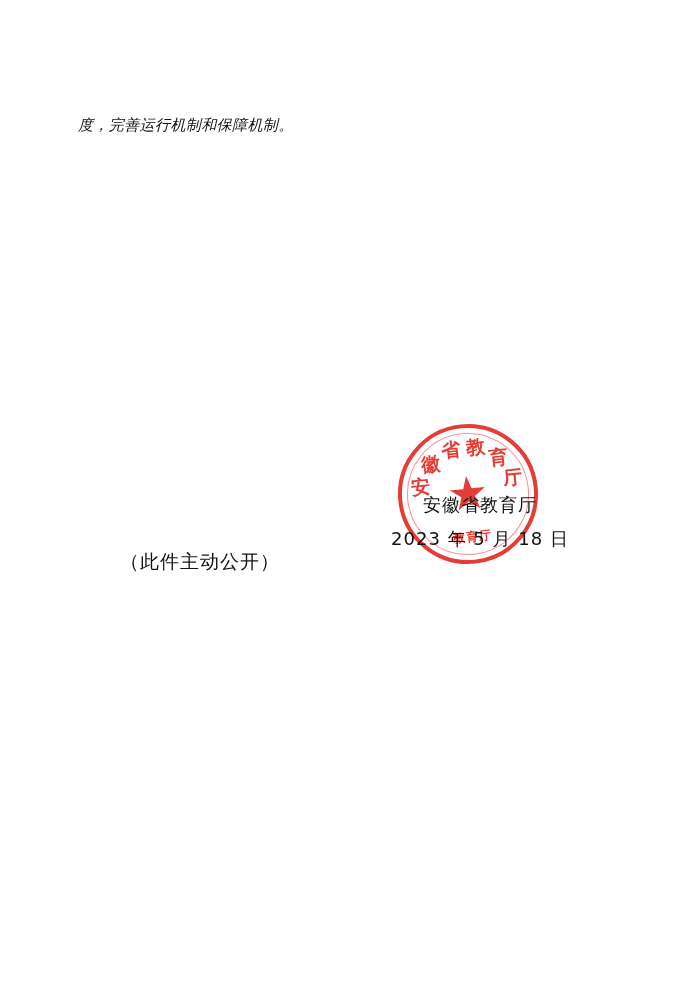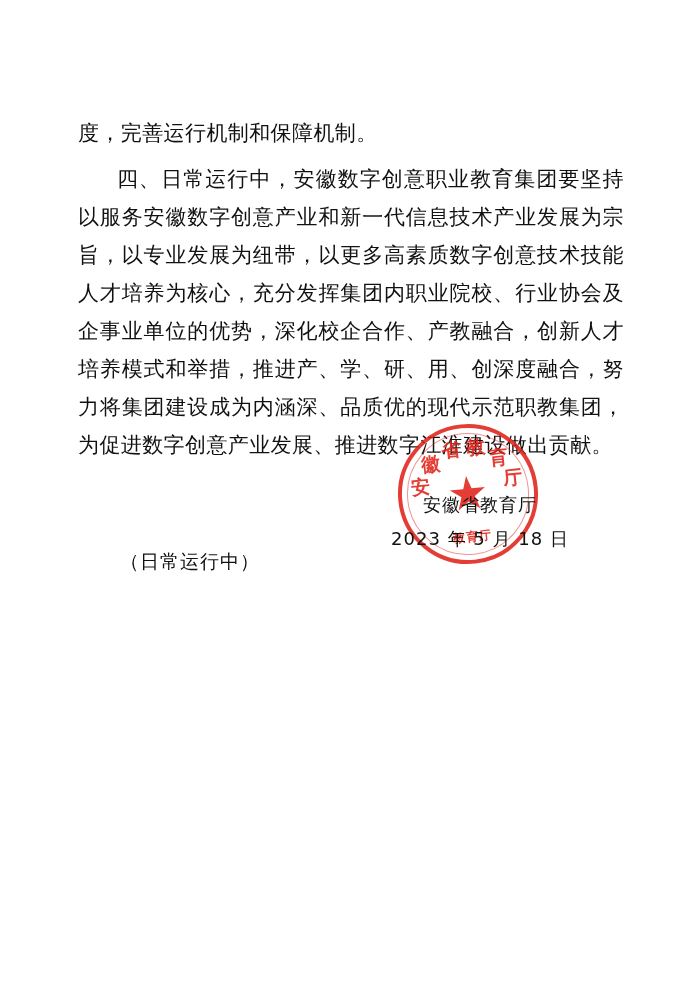--- a/index.html
+++ b/index.html
@@ -26,28 +26,29 @@
   }
 
   .body-text {
     position: absolute;
     left: 78px;
     top: 106px;
     width: 546px;
   }
 
   .para {
-    font-size: 21px;
+    font-size: 15px;
     line-height: 38px;
     letter-spacing: 0.4px;
     text-align: justify;
     text-align-last: left;
     color: #111;
-    margin: 8px 0 0 0;
+    margin: 0 0 0 0;
     font-weight: 500;
+    font-style: italic;
   }
 
   .para.indent {
     text-indent: 39px;
   }
 
   .signature-block {
     position: absolute;
     left: 380px;
     top: 488px;
@@ -138,36 +139,35 @@
     color: #111;
   }
 </style>
 </head>
 <body>
 
 <div class="page">
 
   <div class="body-text">
     <p class="para">度，完善运行机制和保障机制。</p>
-    <p class="para indent">四、日常运行中，安徽数字创意职业教育集团要坚持以服务安徽数字创意产业和新一代信息技术产业发展为宗旨，以专业发展为纽带，以更多高素质数字创意技术技能人才培养为核心，充分发挥集团内职业院校、行业协会及企事业单位的优势，深化校企合作、产教融合，创新人才培养模式和举措，推进产、学、研、用、创深度融合，努力将集团建设成为内涵深、品质优的现代示范职教集团，为促进数字创意产业发展、推进数字江淮建设做出贡献。</p>
   </div>
 
   <div class="seal">
     <div class="seal-star">★</div>
     <div class="seal-text">
       <div class="seal-ch" style="transform: rotate(-75deg) translateY(-48px) rotate(75deg);">安</div>
       <div class="seal-ch" style="transform: rotate(-45deg) translateY(-48px) rotate(45deg);">徽</div>
       <div class="seal-ch" style="transform: rotate(-15deg) translateY(-48px) rotate(15deg);">省</div>
       <div class="seal-ch" style="transform: rotate(15deg) translateY(-48px) rotate(-15deg);">教</div>
       <div class="seal-ch" style="transform: rotate(45deg) translateY(-48px) rotate(-45deg);">育</div>
       <div class="seal-ch" style="transform: rotate(75deg) translateY(-48px) rotate(-75deg);">厅</div>
     </div>
     <div class="seal-bottom">教育厅</div>
   </div>
 
   <div class="signature-block">
     <div class="sig-line">安徽省教育厅</div>
     <div class="sig-line">2023 年 5 月 18 日</div>
   </div>
 
-  <div class="public-note">（日常运行中）</div>
+  <div class="public-note">（此件主动公开）</div>
 
 </div>
 
 </body></html>

